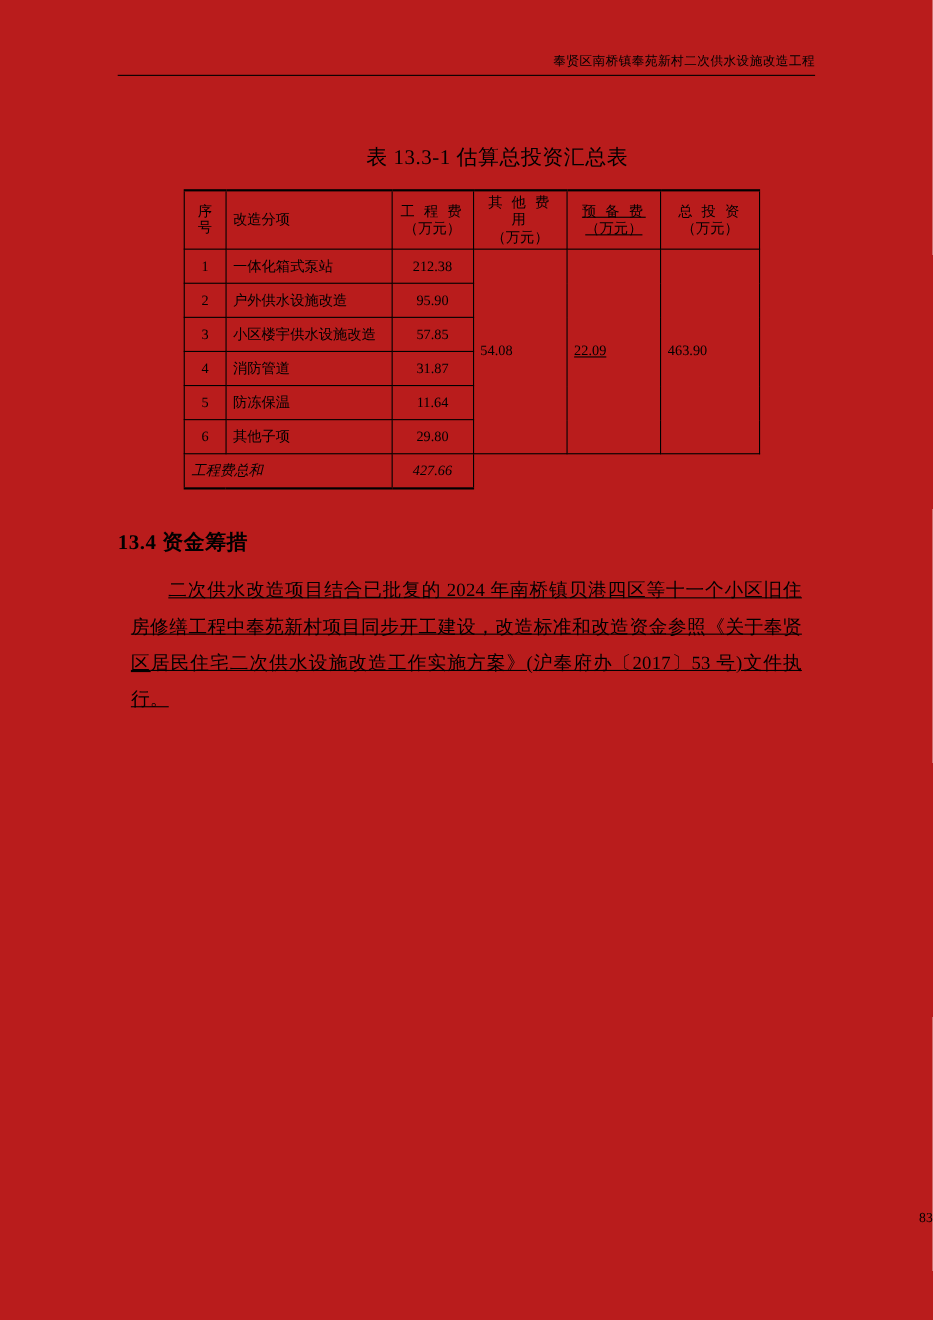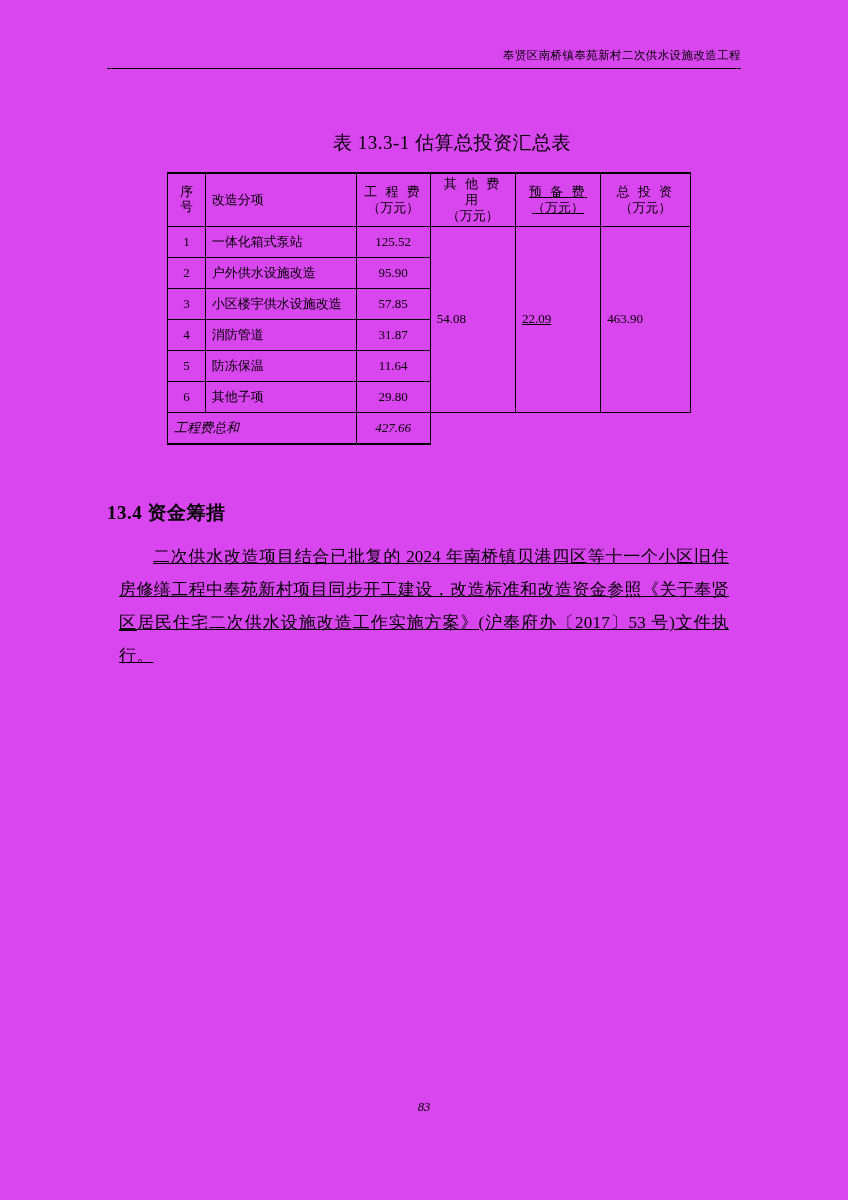--- a/index.html
+++ b/index.html
@@ -9,21 +9,21 @@
   }
   body {
     font-family: "Liberation Serif", "DejaVu Serif", serif;
     color: #000000;
   }
   .page {
     position: relative;
     width: 848px;
     height: 1200px;
     margin: 0 auto;
-    background: #d946ef;
+    background: #b91c1c;
     overflow: hidden;
     box-sizing: border-box;
   }
 
   
   .header {
     position: absolute;
     left: 107px;
     top: 48px;
     width: 634px;
@@ -101,21 +101,21 @@
     line-height: 1.15;
     font-size: 13px;
   }
   .merge-cell { text-align: left; }
   .total-label { text-align: left; padding-left: 8px; }
 
   
   .section {
     position: absolute;
     left: 107px;
-    top: 500px;
+    top: 480px;
     width: 634px;
   }
   h2.sec-title {
     font-size: 19px;
     font-weight: bold;
     margin: 0 0 14px 0;
     font-family: "Liberation Serif", "DejaVu Serif", serif;
     letter-spacing: 0.5px;
   }
   p.body-text {
@@ -129,23 +129,22 @@
     text-decoration: underline;
   }
   .u-line { text-decoration: underline; text-underline-offset: 2px; }
 
   
   .page-number {
     position: absolute;
     left: 0;
     top: 1100px;
     width: 848px;
-    text-align: center;
+    text-align: right;
     font-size: 12.5px;
-    font-style: italic;
   }
 </style>
 </head>
 <body>
 
 <div class="page">
 
   <div class="header">
     <div class="header-text">奉贤区南桥镇奉苑新村二次供水设施改造工程</div>
     <div class="header-rule"></div>
@@ -186,21 +185,21 @@
             <div class="hcell2">
               <div class="l1">总 投 资</div>
               <div class="l2">（万元）</div>
             </div>
           </td>
         </tr>
 
         <tr class="row-h">
           <td class="c-no">1</td>
           <td class="c-item">一体化箱式泵站</td>
-          <td class="c-num">125.52</td>
+          <td class="c-num">212.38</td>
           <td class="c-other merge-cell" rowspan="6">54.08</td>
           <td class="c-res merge-cell" rowspan="6">22.09</td>
           <td class="c-total merge-cell" rowspan="6">463.90</td>
         </tr>
 
         <tr class="row-h">
           <td class="c-no">2</td>
           <td class="c-item">户外供水设施改造</td>
           <td class="c-num">95.90</td>
         </tr>

